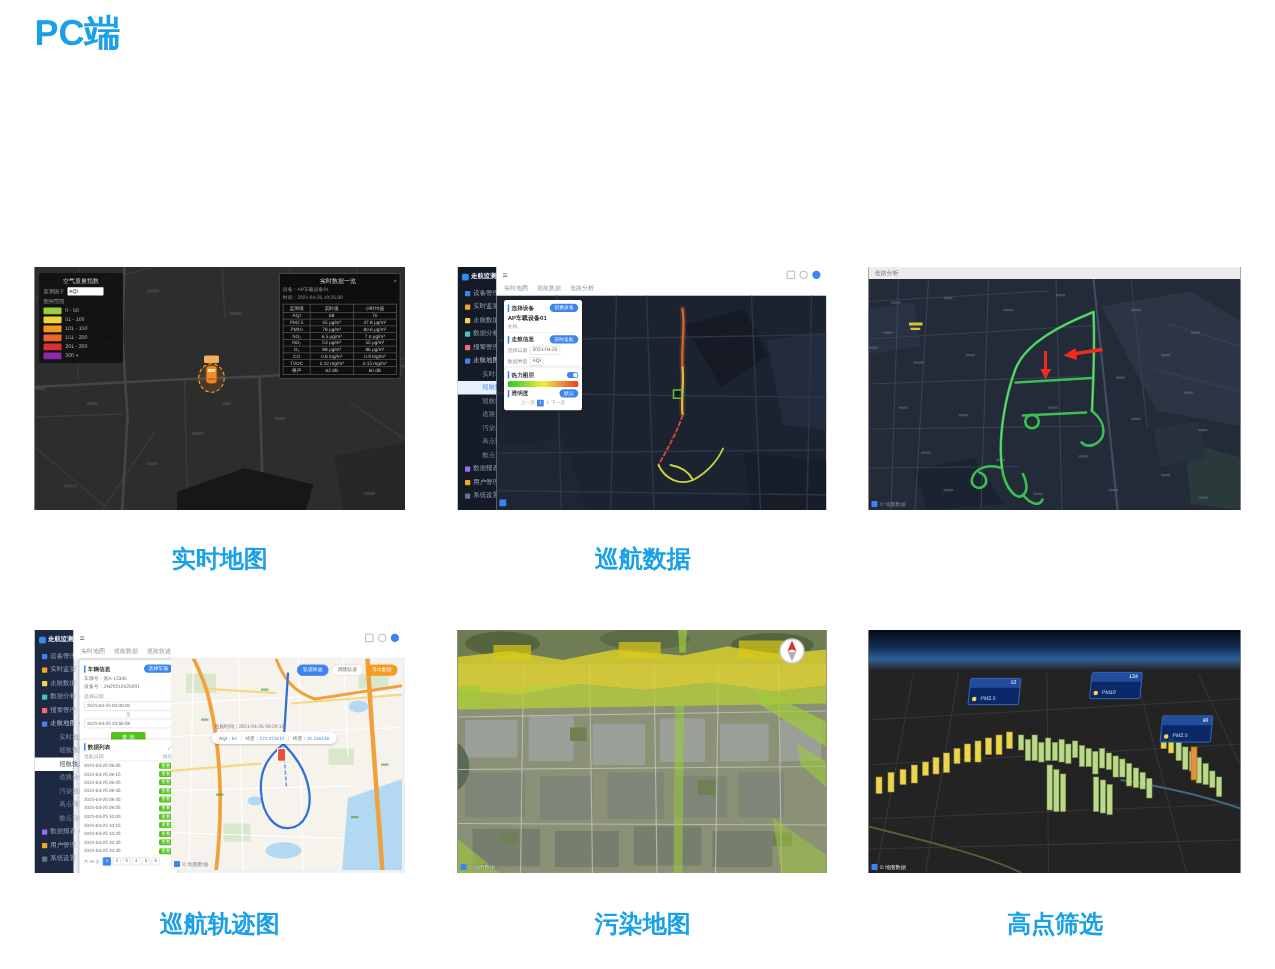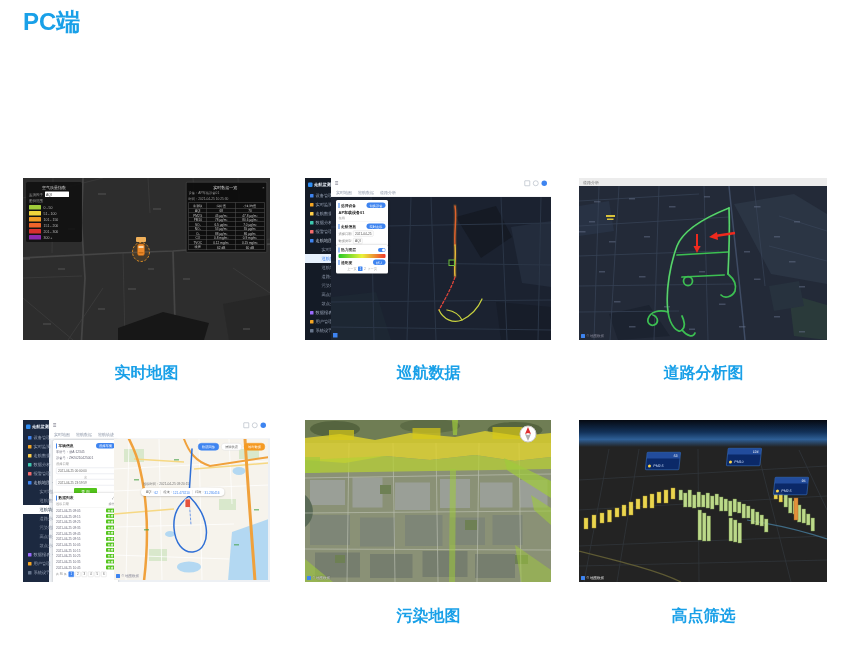--- a/index.html
+++ b/index.html
@@ -963,17 +963,17 @@
         </div>
       <div class="attr lt">
         <span class="sqr"></span>
         <span>© 地图数据</span>
       </div>
     </div>
   </div>
 
   <div class="cap" style="left:23px;top:363px">实时地图</div>
   <div class="cap" style="left:305px;top:363px">巡航数据</div>
-  <div class="cap" style="left:580px;top:363px">道路分析图</div>
+  <div class="cap" style="left:23px;top:606px">巡航轨迹图</div>
   <div class="cap" style="left:305px;top:606px">污染地图</div>
   <div class="cap" style="left:580px;top:606px">高点筛选</div>
 
 </div>
 
 </body></html>

